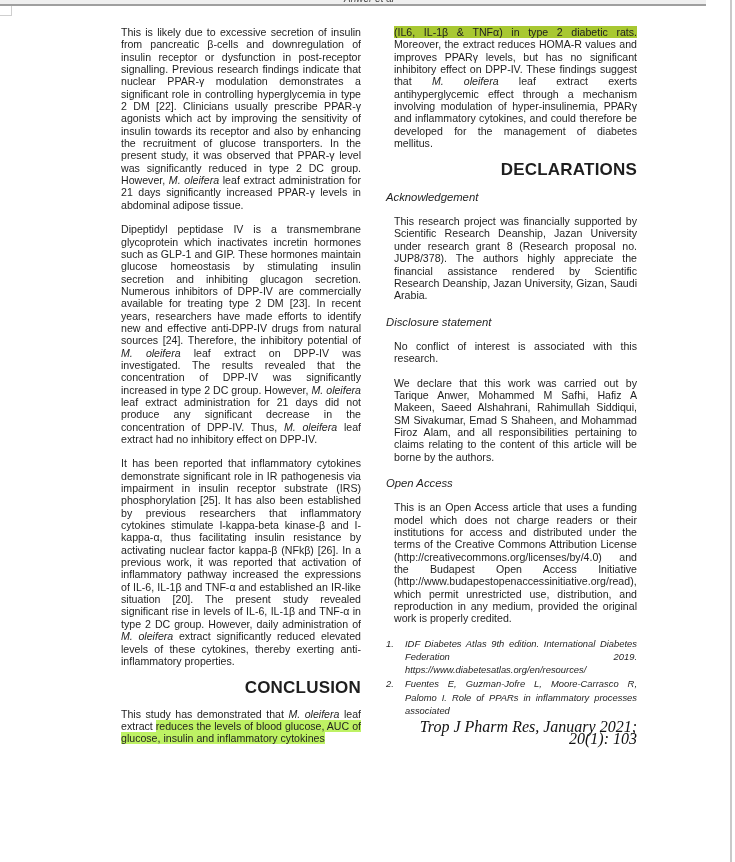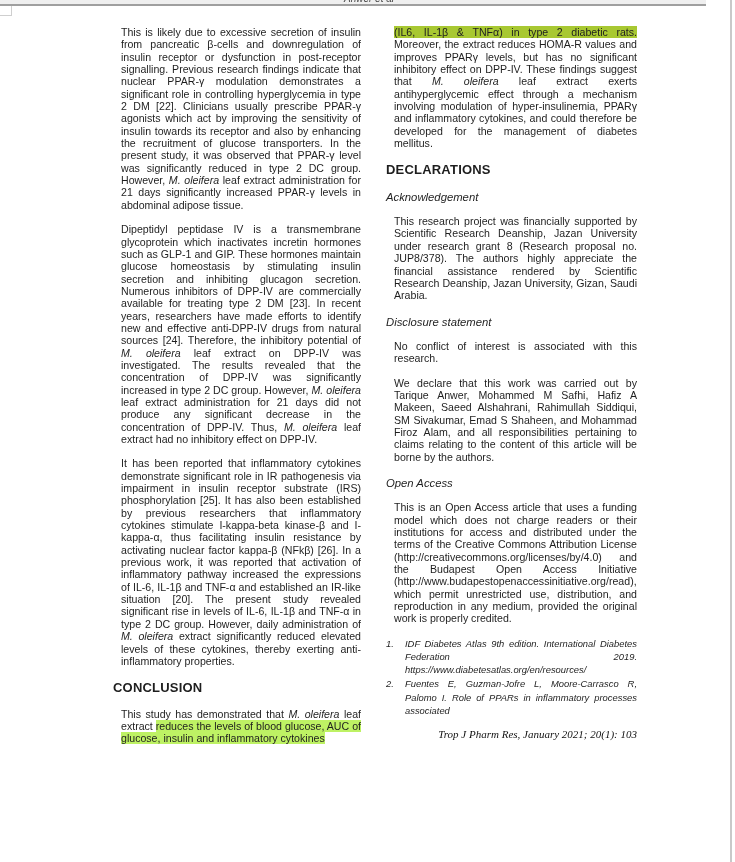--- a/index.html
+++ b/index.html
@@ -14,30 +14,30 @@
   .right-edge{position:absolute;left:730px;top:0;width:2px;height:862px;background:#c9c9c9;}
   .running-header{
     position:absolute;top:-7px;left:113px;width:512px;text-align:center;
     font-size:10px;font-style:italic;color:#4a4a4a;
   }
   
   .col{position:absolute;top:26px;font-size:10.6px;line-height:12.35px;text-align:justify;}
   .col-left{left:113px;width:248px;}
   .col-right{left:386px;width:251px;}
   p.body{margin:0 0 12px 8px;}
-  .h1{font-size:13px;font-weight:bold;letter-spacing:.2px;margin:15px 0 13px 0;text-align:left;}
+  .h1{font-size:17px;font-weight:bold;letter-spacing:.2px;margin:15px 0 13px 0;text-align:right;}
   .h2{font-size:11.3px;font-weight:normal;font-style:italic;margin:14px 0 12px 0;text-align:left;}
   
   ol.refs{list-style:none;margin:0;padding:0;font-size:9.4px;font-style:italic;line-height:13.2px;}
   ol.refs li{position:relative;padding-left:19px;margin:0 0 1px 0;}
   ol.refs li .refnum{position:absolute;left:0;top:0;font-style:italic;}
   .footer{
-    margin-top:11px;text-align:right;
+    margin-top:4px;text-align:right;
     font-family:"Liberation Serif","DejaVu Serif",serif;
-    font-style:italic;font-size:11px;color:#111;
+    font-style:italic;font-size:16px;color:#111;
   }
 </style>
 </head>
 <body>
 
 <div class="top-band"></div>
 <div class="corner-l"></div>
 <div class="right-edge"></div>
 <div class="running-header">Anwer et al</div>
 

